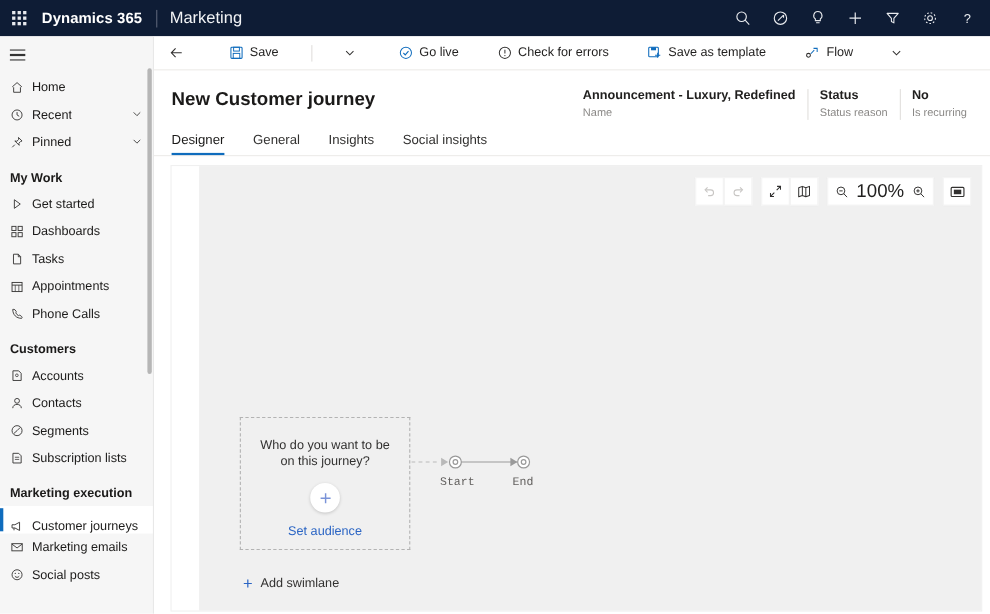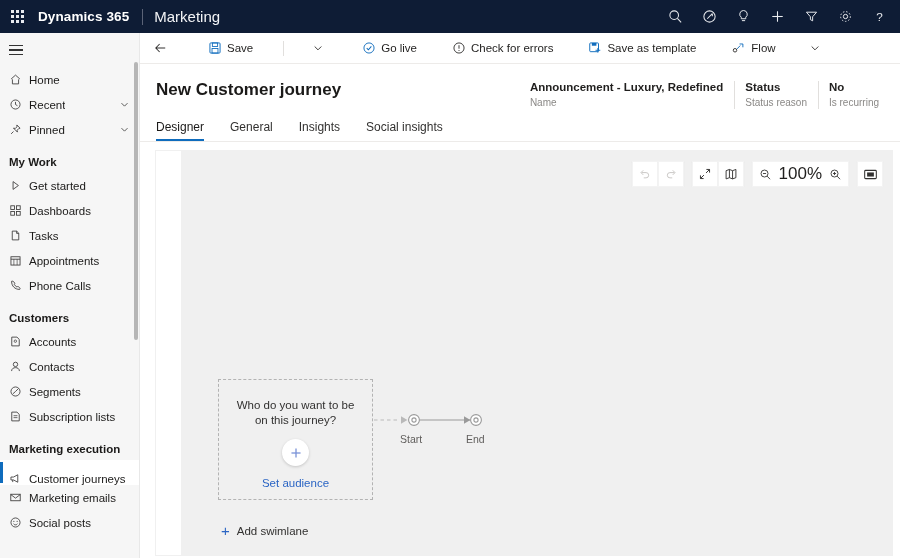--- a/index.html
+++ b/index.html
@@ -114,21 +114,21 @@
     align-items: center; justify-content: flex-start; padding-top: 18px;
   }
   .jcard-q { font-size: 11.5px; color: #323130; text-align: center; line-height: 15px; width: 125px; }
   .plus-circle {
     width: 27px; height: 27px; border-radius: 50%; background: #ffffff; margin-top: 11px;
     display: flex; align-items: center; justify-content: center;
     box-shadow: 0 1px 3px rgba(0,0,0,.18); cursor: pointer;
   }
   .jcard-link { font-size: 11.5px; color: #2b65c4; margin-top: 11px; cursor: pointer; }
 
-  .flow { position: absolute; left: 193px; top: 258px; width: 130px; height: 45px; }
+  .flow { position: absolute; left: 193px; top: 258px; width: 130px; height: 45px; font-family: Liberation Mono, monospace; }
   .node-lbl { position: absolute; font-size: 10.5px; color: #605e5c; top: 24px; }
 
   .add-swimlane {
     position: absolute; left: 40px; top: 372px; display: flex; align-items: center;
     font-size: 11.5px; color: #323130; cursor: pointer;
   }
   .add-swimlane .plus { color: #2b65c4; font-size: 15px; margin-right: 7px; line-height: 1; }
 </style>
 </head>
 <body>

